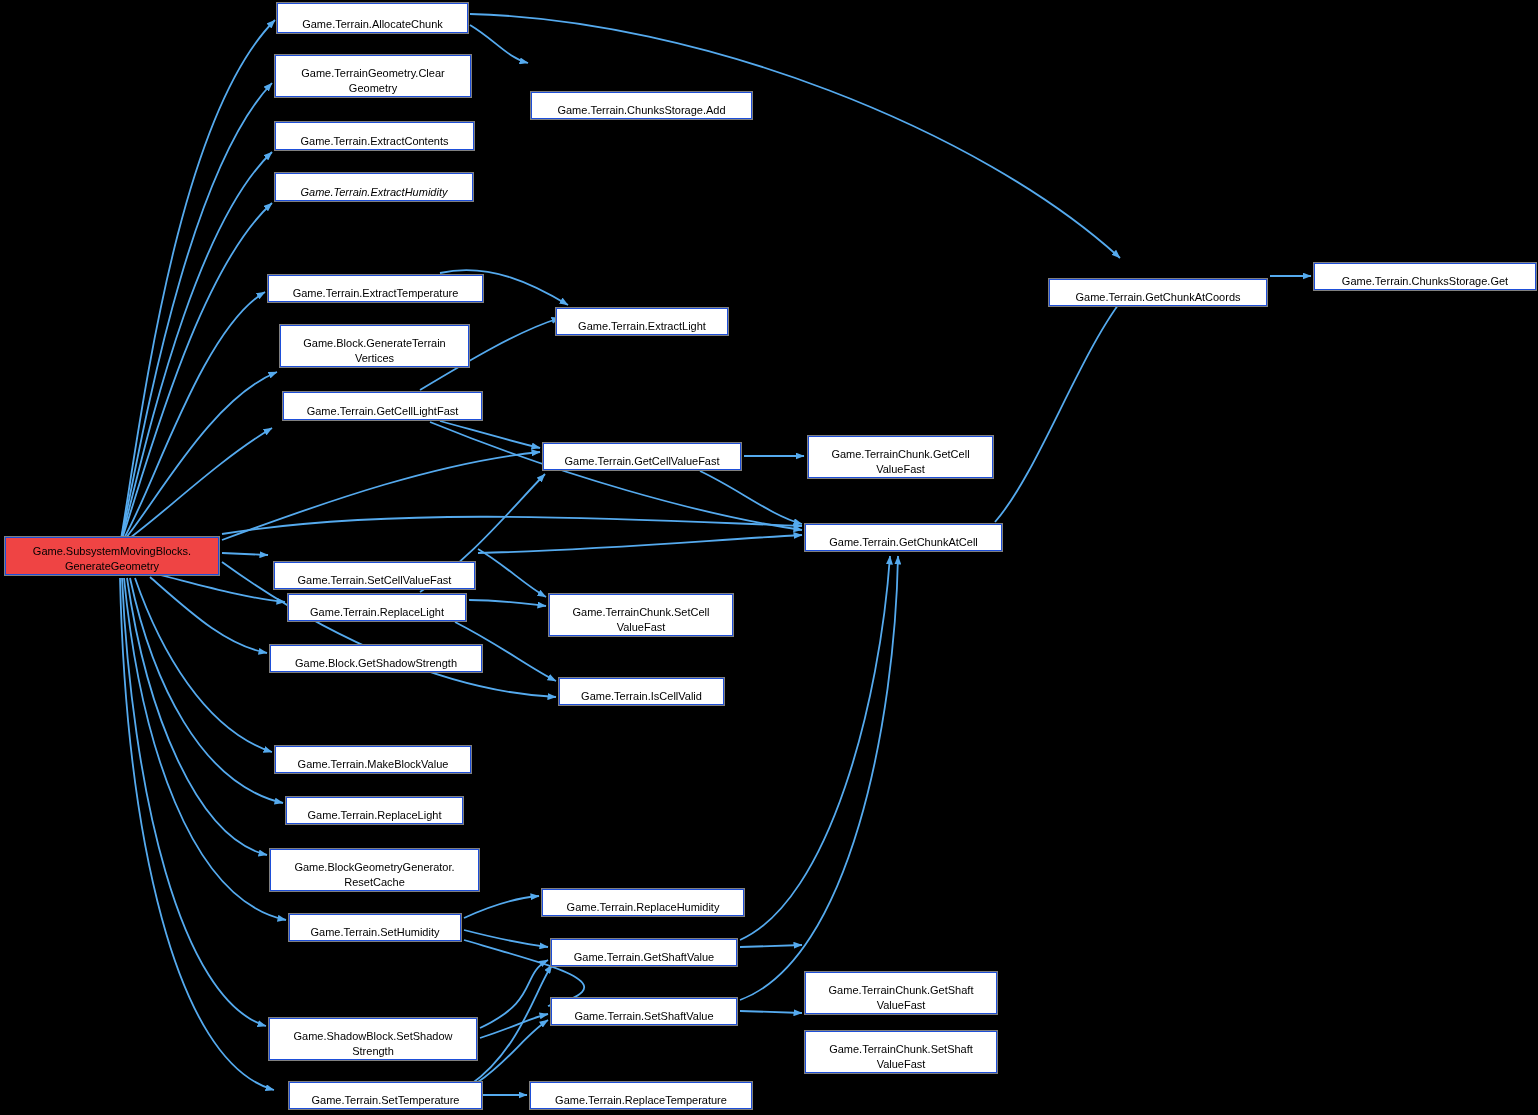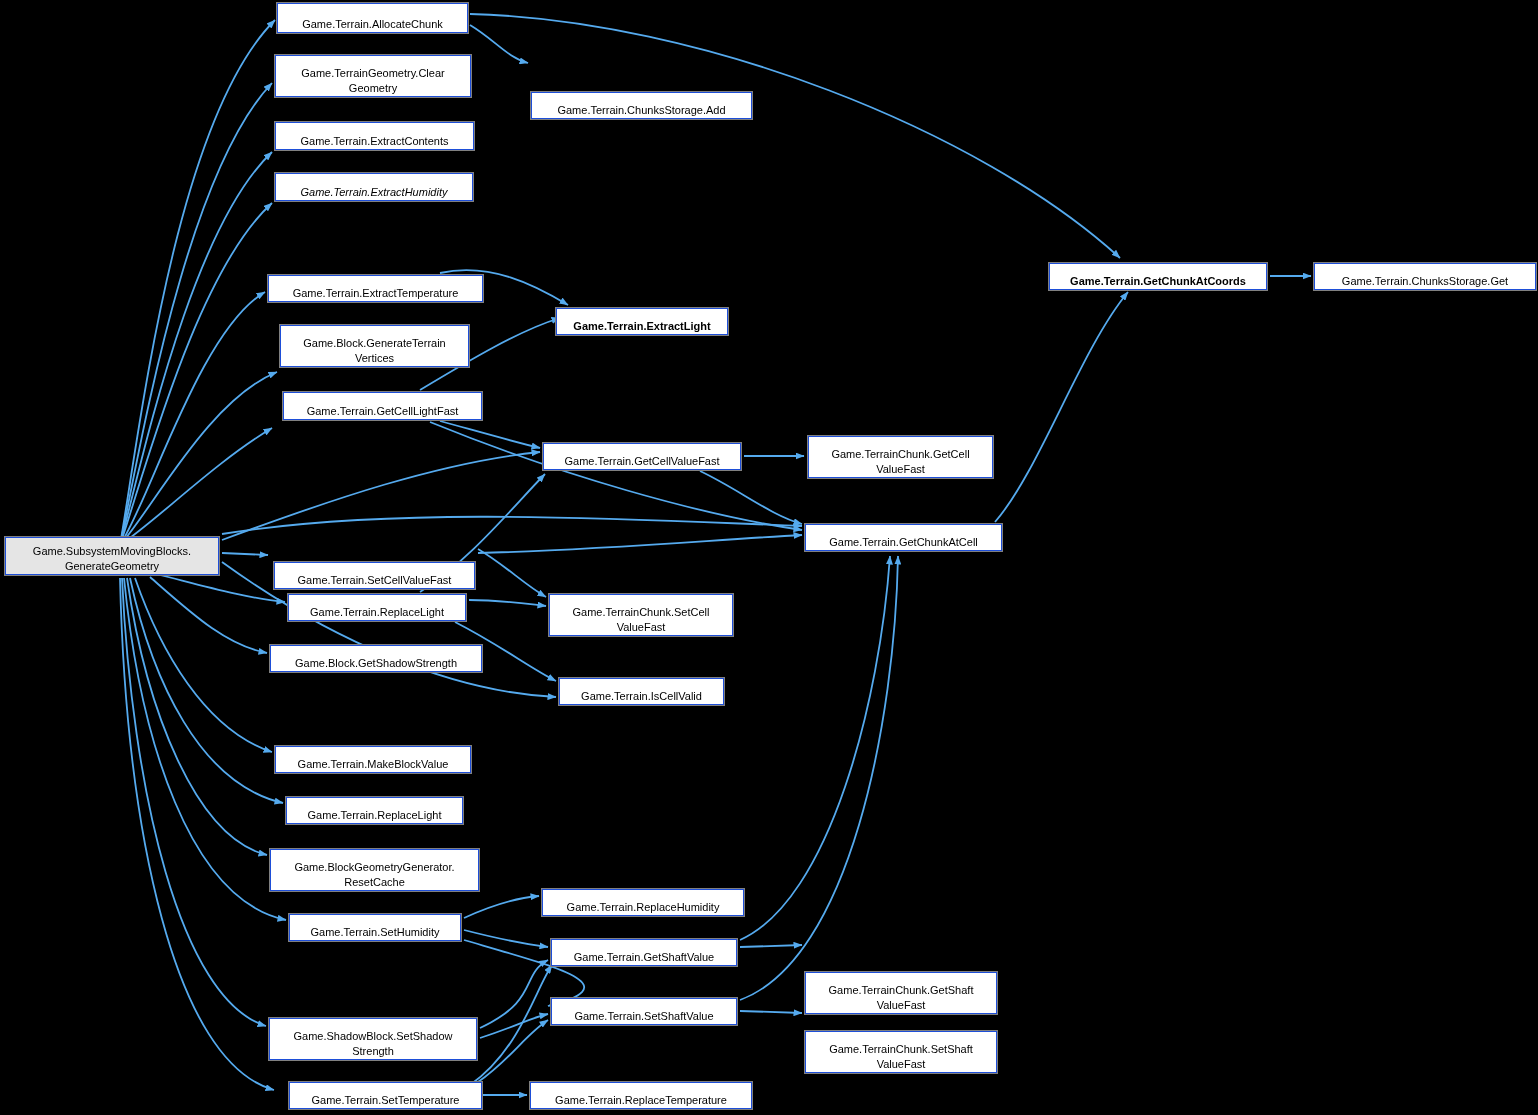--- a/index.html
+++ b/index.html
@@ -34,21 +34,21 @@
     justify-content: center;
     text-align: center;
     color: #000000;
     font-size: 11px;
     line-height: 15px;
     letter-spacing: 0px;
     padding: 0 3px;
     z-index: 5;
   }
   .gnode.root {
-    background: #e5e5e5;
+    background: #ef4444;
   }
   .gnode span {
     display: block;
     width: 100%;
     white-space: pre-line;
   }
 </style>
 </head>
 <body>
 
@@ -161,21 +161,21 @@
       <div class="gnode" style="left: 269px; top: 1018px; width: 208px; height: 42px;">
         <span>Game.ShadowBlock.SetShadow
 Strength</span>
       </div>
       <div class="gnode" style="left: 289px; top: 1082px; width: 193px; height: 27px;">
         <span>Game.Terrain.SetTemperature</span>
       </div>
       <div class="gnode" style="left: 531px; top: 56px; width: 221px; height: 27px; margin-top: 36px;">
         <span>Game.Terrain.ChunksStorage.Add</span>
       </div>
-      <div class="gnode" style="left: 556px; top: 308px; width: 172px; height: 27px; font-weight: bold;">
+      <div class="gnode" style="left: 556px; top: 308px; width: 172px; height: 27px;">
         <span>Game.Terrain.ExtractLight</span>
       </div>
       <div class="gnode" style="left: 543px; top: 443px; width: 198px; height: 27px;">
         <span>Game.Terrain.GetCellValueFast</span>
       </div>
       <div class="gnode" style="left: 549px; top: 594px; width: 184px; height: 42px;">
         <span>Game.TerrainChunk.SetCell
 ValueFast</span>
       </div>
       <div class="gnode" style="left: 559px; top: 678px; width: 165px; height: 27px;">
@@ -201,20 +201,20 @@
         <span>Game.Terrain.GetChunkAtCell</span>
       </div>
       <div class="gnode" style="left: 805px; top: 972px; width: 192px; height: 42px;">
         <span>Game.TerrainChunk.GetShaft
 ValueFast</span>
       </div>
       <div class="gnode" style="left: 805px; top: 995px; width: 192px; height: 42px; margin-top: 36px;">
         <span>Game.TerrainChunk.SetShaft
 ValueFast</span>
       </div>
-      <div class="gnode" style="left: 1049px; top: 263px; width: 218px; height: 27px; font-weight: bold;">
+      <div class="gnode" style="left: 1049px; top: 279px; width: 218px; height: 27px;">
         <span>Game.Terrain.GetChunkAtCoords</span>
       </div>
       <div class="gnode" style="left: 1314px; top: 263px; width: 222px; height: 27px;">
         <span>Game.Terrain.ChunksStorage.Get</span>
       </div>
     </div>
 </div>
 
 </body></html>

